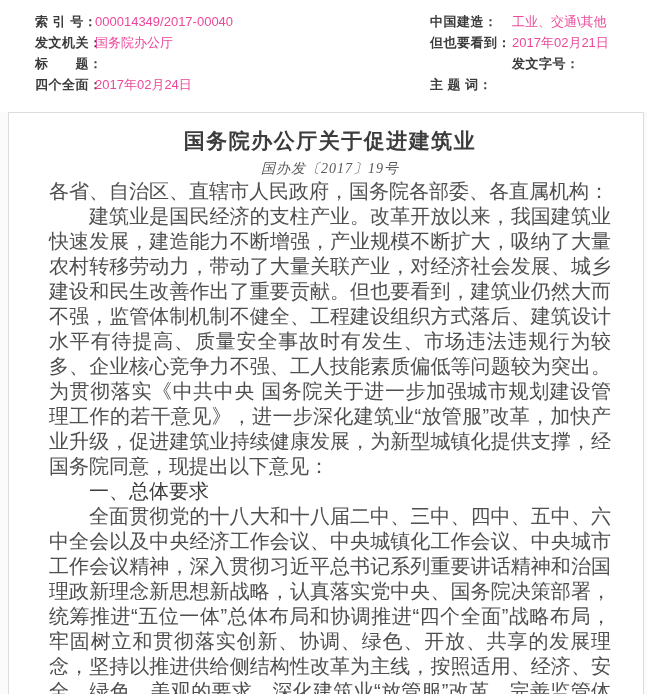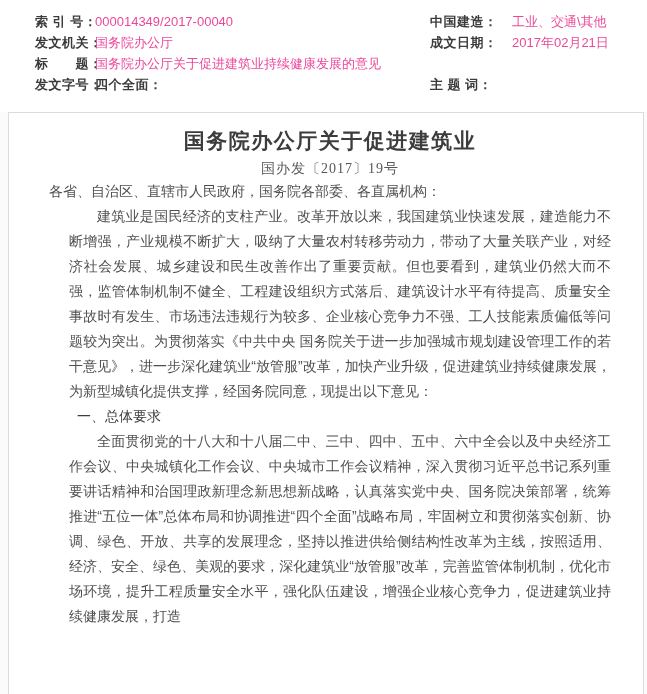--- a/index.html
+++ b/index.html
@@ -55,38 +55,38 @@
     text-align: center;
     font-size: 21px;
     font-weight: bold;
     color: #3c3c3c;
     line-height: 30px;
     letter-spacing: 1.5px;
   }
   .doc-number {
     text-align: center;
     font-family: "Liberation Serif", serif;
+    font-style: italic;
     font-size: 14px;
     color: #575757;
     line-height: 21px;
     margin-top: 2px;
     letter-spacing: 1px;
   }
   .salutation {
     margin: 25px 0 0 0;
   }
   .salutation, .para, .heading {
-    font-size: 14px;
+    font-size: 20px;
     line-height: 25px;
     color: #4f4f4f;
     margin: 0;
   }
   .para {
     text-align: justify;
-    margin-left: 20px;
   }
   .indent {
     text-indent: 2em;
   }
   .heading {
     font-weight: normal;
     color: #3d3d3d;
     text-indent: 2em;
   }
 
@@ -103,30 +103,30 @@
 <div class="meta">
   <div class="meta-grid">
 
     <div class="mlabel">索 引 号：</div>
     <div class="mvalue">000014349/2017-00040</div>
     <div class="mlabel">中国建造：</div>
     <div class="mvalue">工业、交通\其他</div>
 
     <div class="mlabel">发文机关：</div>
     <div class="mvalue">国务院办公厅</div>
-    <div class="mlabel">成文日期：</div>
+    <div class="mlabel">但也要看到：</div>
     <div class="mvalue">2017年02月21日</div>
 
     <div class="mlabel">标　　题：</div>
-    <div class="mvalue">国务院办公厅关于促进建筑业持续健康发展的意见</div>
     <div class="mlabel"></div>
     <div class="mvalue"></div>
 
     <div class="mlabel">发文字号：</div>
     <div class="mlabel">四个全面：</div>
+    <div class="mvalue">2017年02月24日</div>
 
     <div class="mlabel">主 题 词：</div>
     <div class="mvalue"></div>
     <div class="mlabel"></div>
     <div class="mvalue"></div>
   </div>
 </div>
 
 <div class="doc-box">
   <div class="doc-title">

